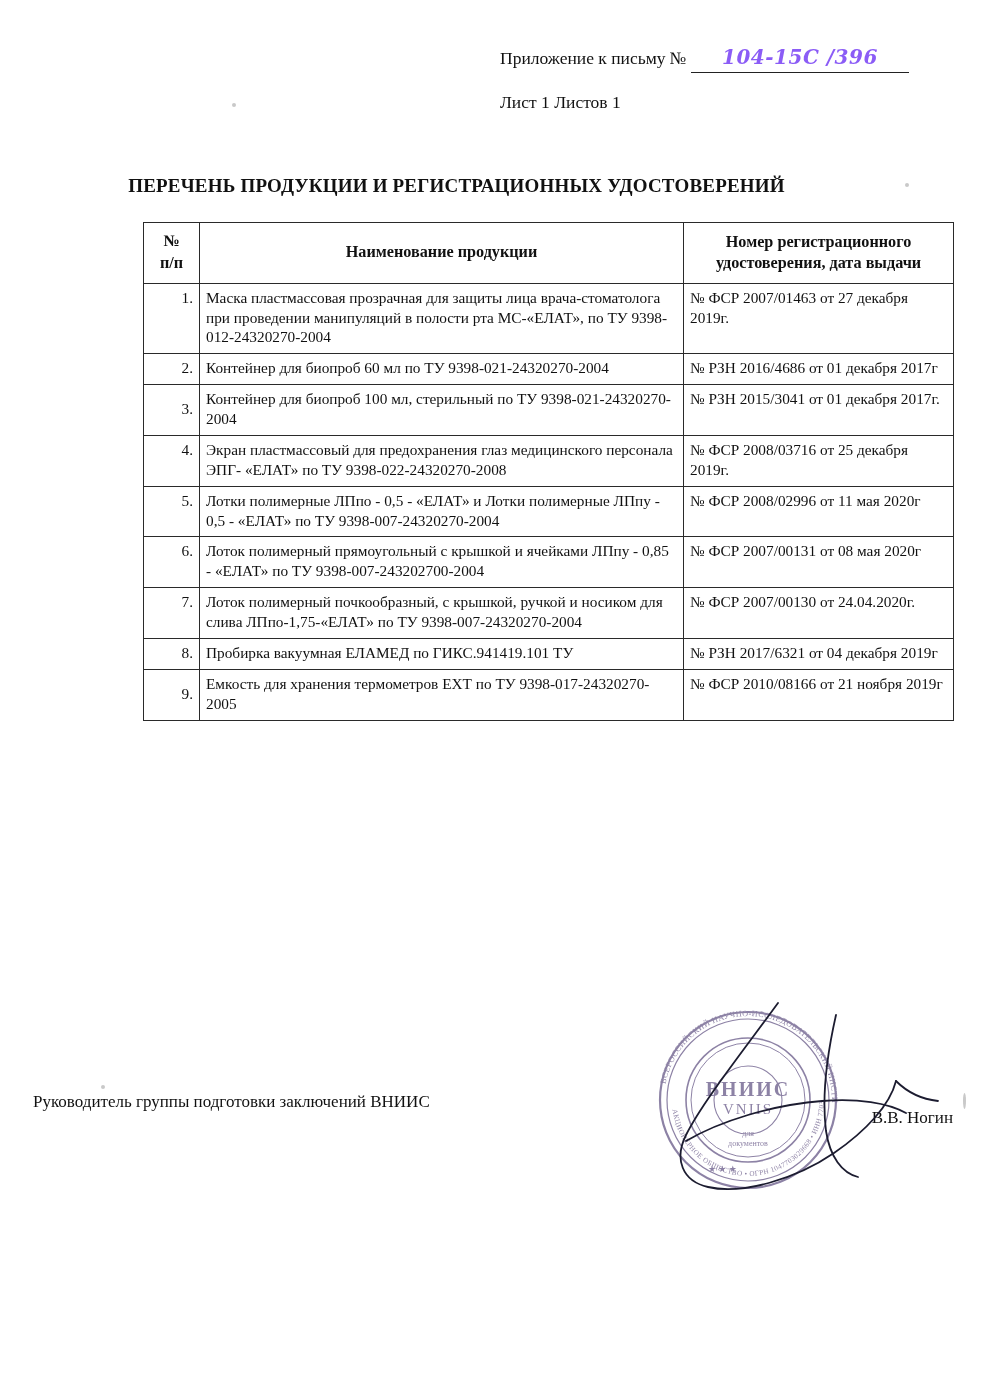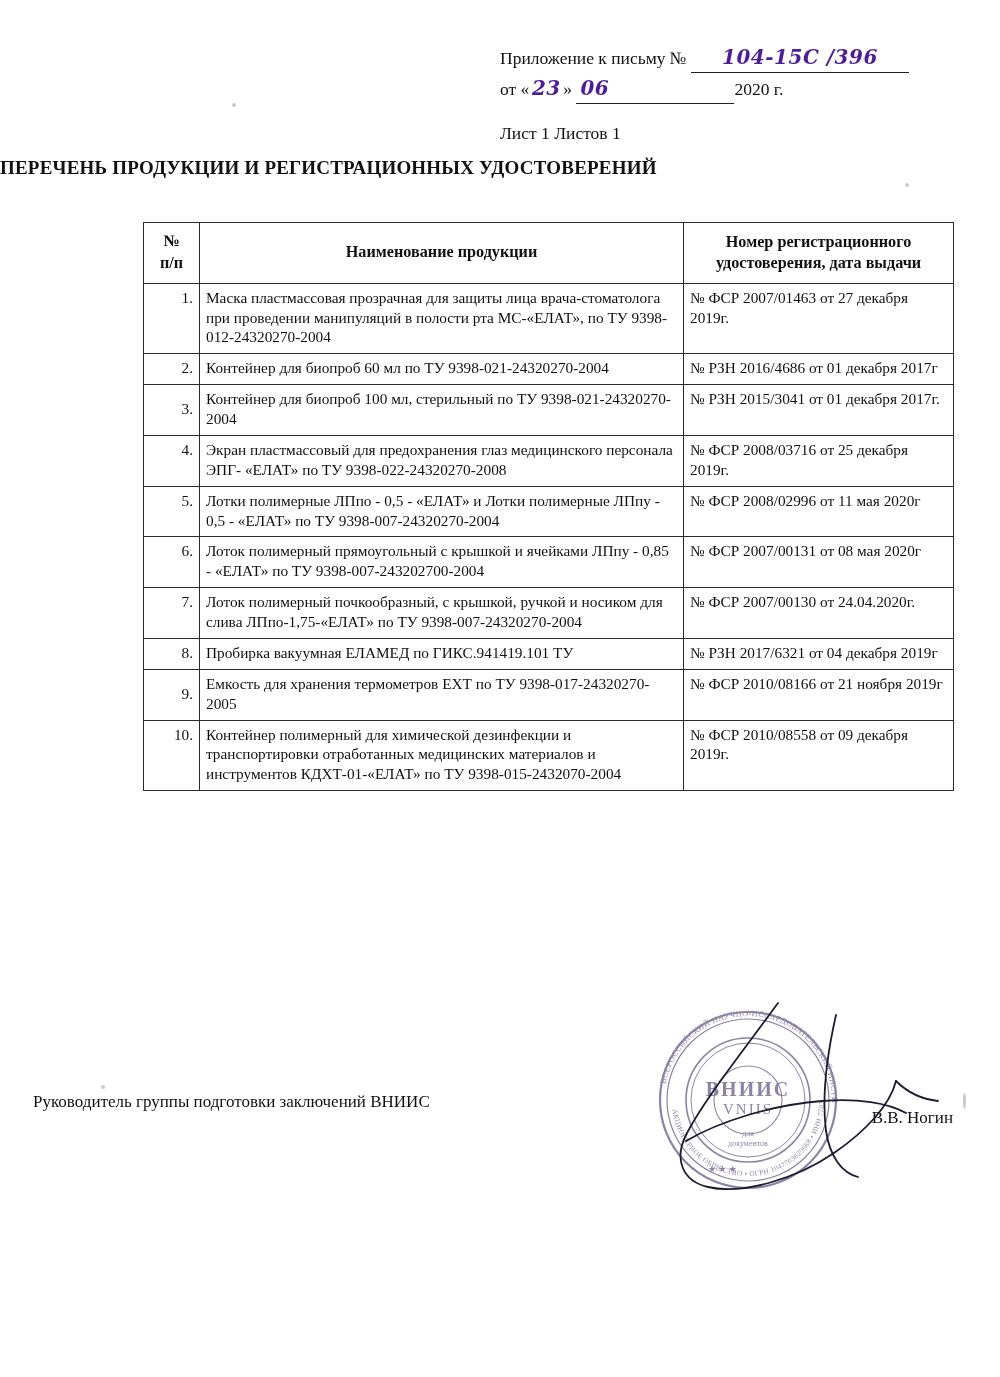--- a/index.html
+++ b/index.html
@@ -34,21 +34,21 @@
   .hdr-line {
     position: relative;
     white-space: nowrap;
   }
   .hdr-label { font-size: 17.5px; }
   .hand {
     font-family: "DejaVu Serif", serif;
     font-style: italic;
     font-weight: bold;
     font-size: 20px;
-    color: #4c1d95;
+    color: #8b5cf6;
     letter-spacing: 0.5px;
   }
   .underline-long {
     display: inline-block;
     border-bottom: 1px solid #222;
     min-width: 210px;
     text-align: center;
     padding: 0 4px;
   }
   .underline-mid {
@@ -64,24 +64,24 @@
     text-align: center;
   }
   .hdr-sheet {
     margin-top: 16px;
     font-size: 17.5px;
   }
 
   
   .doc-title {
     position: absolute;
-    top: 157px;
+    top: 175px;
     left: 0;
     width: 913px;
-    text-align: left;
+    text-align: center;
     font-size: 19px;
     font-weight: bold;
     letter-spacing: 0.2px;
   }
 
   
   .tbl-wrap {
     position: absolute;
     left: 143px;
     top: 222px;
@@ -180,24 +180,20 @@
 
   <div class="speck" style="left:232px; top:103px; width:4px; height:4px;"></div>
   <div class="speck" style="left:905px; top:183px; width:4px; height:4px;"></div>
   <div class="speck" style="left:101px; top:1085px; width:4px; height:4px;"></div>
   <div class="speck" style="left:963px; top:1093px; width:3px; height:16px;"></div>
 
   <div class="header">
     <div class="hdr-line">
       <span class="hdr-label">Приложение к письму №</span>
       <span class="underline-long hand">104-15С /396</span>
-    </div>
-    <div class="hdr-line">
-      <span class="hdr-label">от «</span><span class="quote-box hand">23</span><span class="hdr-label">»</span>
-      <span class="underline-mid hand">06</span><span class="hdr-label">2020 г.</span>
     </div>
     <div class="hdr-sheet">Лист 1 Листов 1</div>
   </div>
 
   <div class="doc-title">ПЕРЕЧЕНЬ ПРОДУКЦИИ И РЕГИСТРАЦИОННЫХ УДОСТОВЕРЕНИЙ</div>
 
   <div class="tbl-wrap">
     <table class="products">
       <colgroup>
         <col class="c-num">
@@ -257,25 +253,20 @@
         </tr>
         <tr>
           <td class="num mid">8.</td>
           <td class="name mid">Пробирка вакуумная ЕЛАМЕД по ГИКС.941419.101 ТУ</td>
           <td class="reg">№ РЗН 2017/6321 от 04 декабря 2019г</td>
         </tr>
         <tr>
           <td class="num mid">9.</td>
           <td class="name">Емкость для хранения термометров ЕХТ по ТУ 9398-017-24320270-2005</td>
           <td class="reg">№ ФСР 2010/08166 от 21 ноября 2019г</td>
-        </tr>
-        <tr>
-          <td class="num">10.</td>
-          <td class="name">Контейнер полимерный для химической дезинфекции и транспортировки отработанных медицинских материалов и инструментов КДХТ-01-«ЕЛАТ» по ТУ 9398-015-2432070-2004</td>
-          <td class="reg">№ ФСР 2010/08558 от 09 декабря 2019г.</td>
         </tr>
       </tbody>
     </table>
   </div>
 
   <div class="sign-row">
     <span class="sign-title">Руководитель группы подготовки заключений ВНИИС</span>
     <span class="sign-name">В.В. Ногин</span>
   </div>
 

